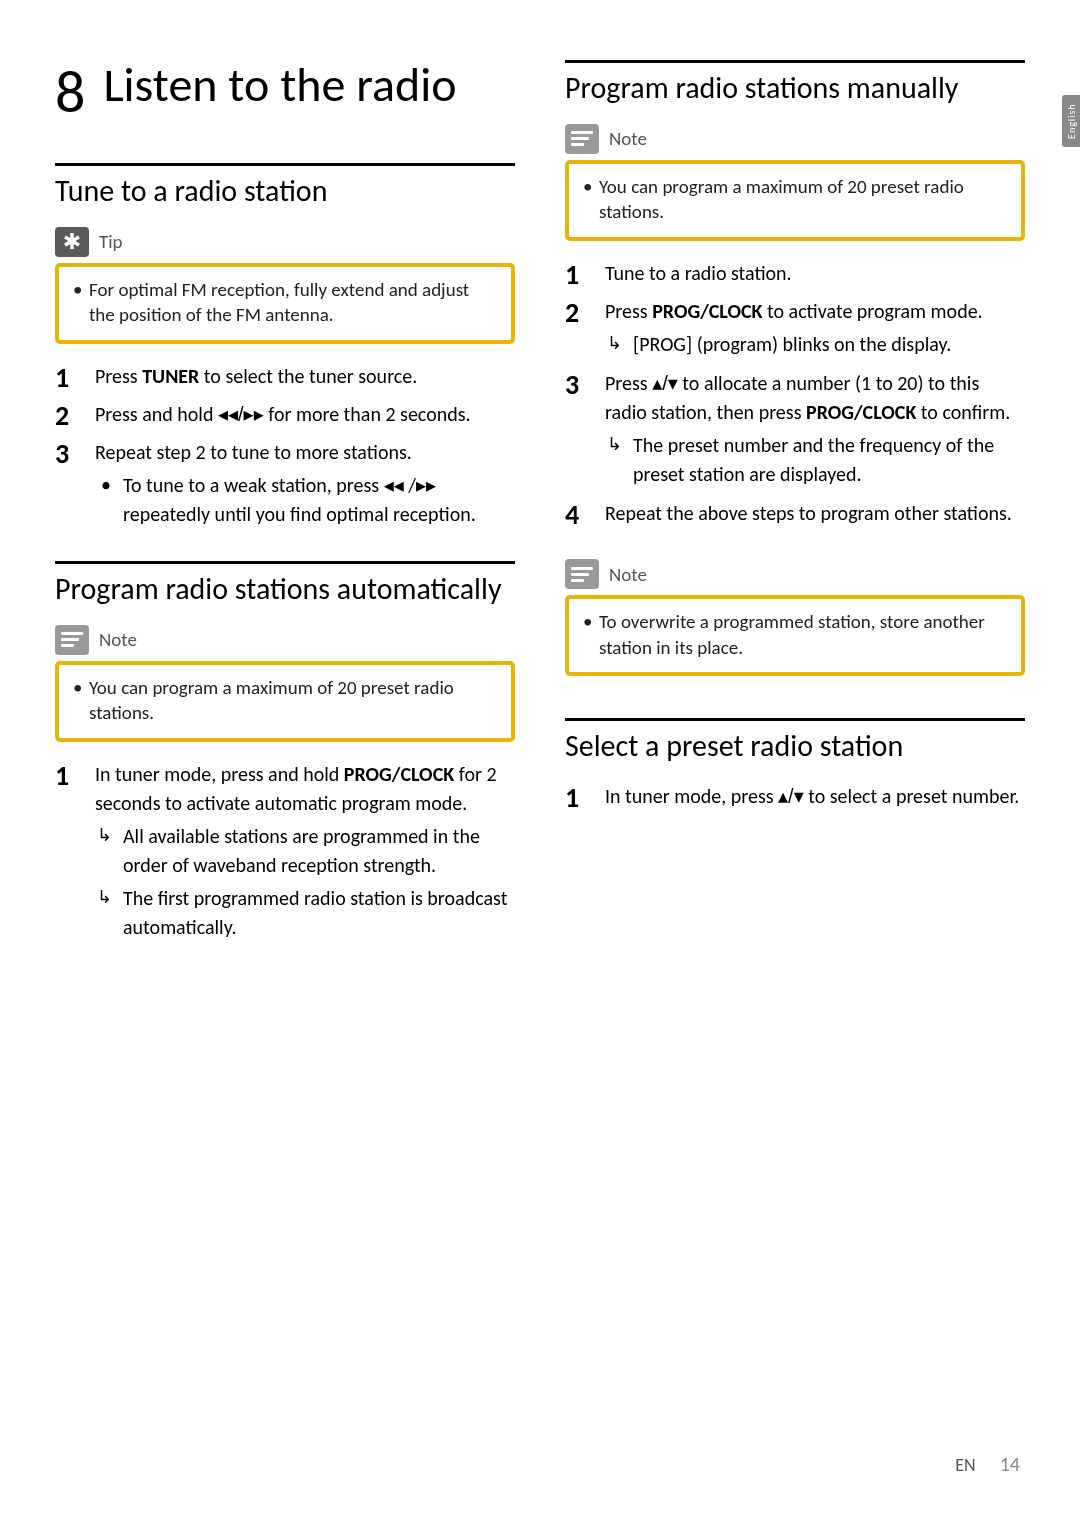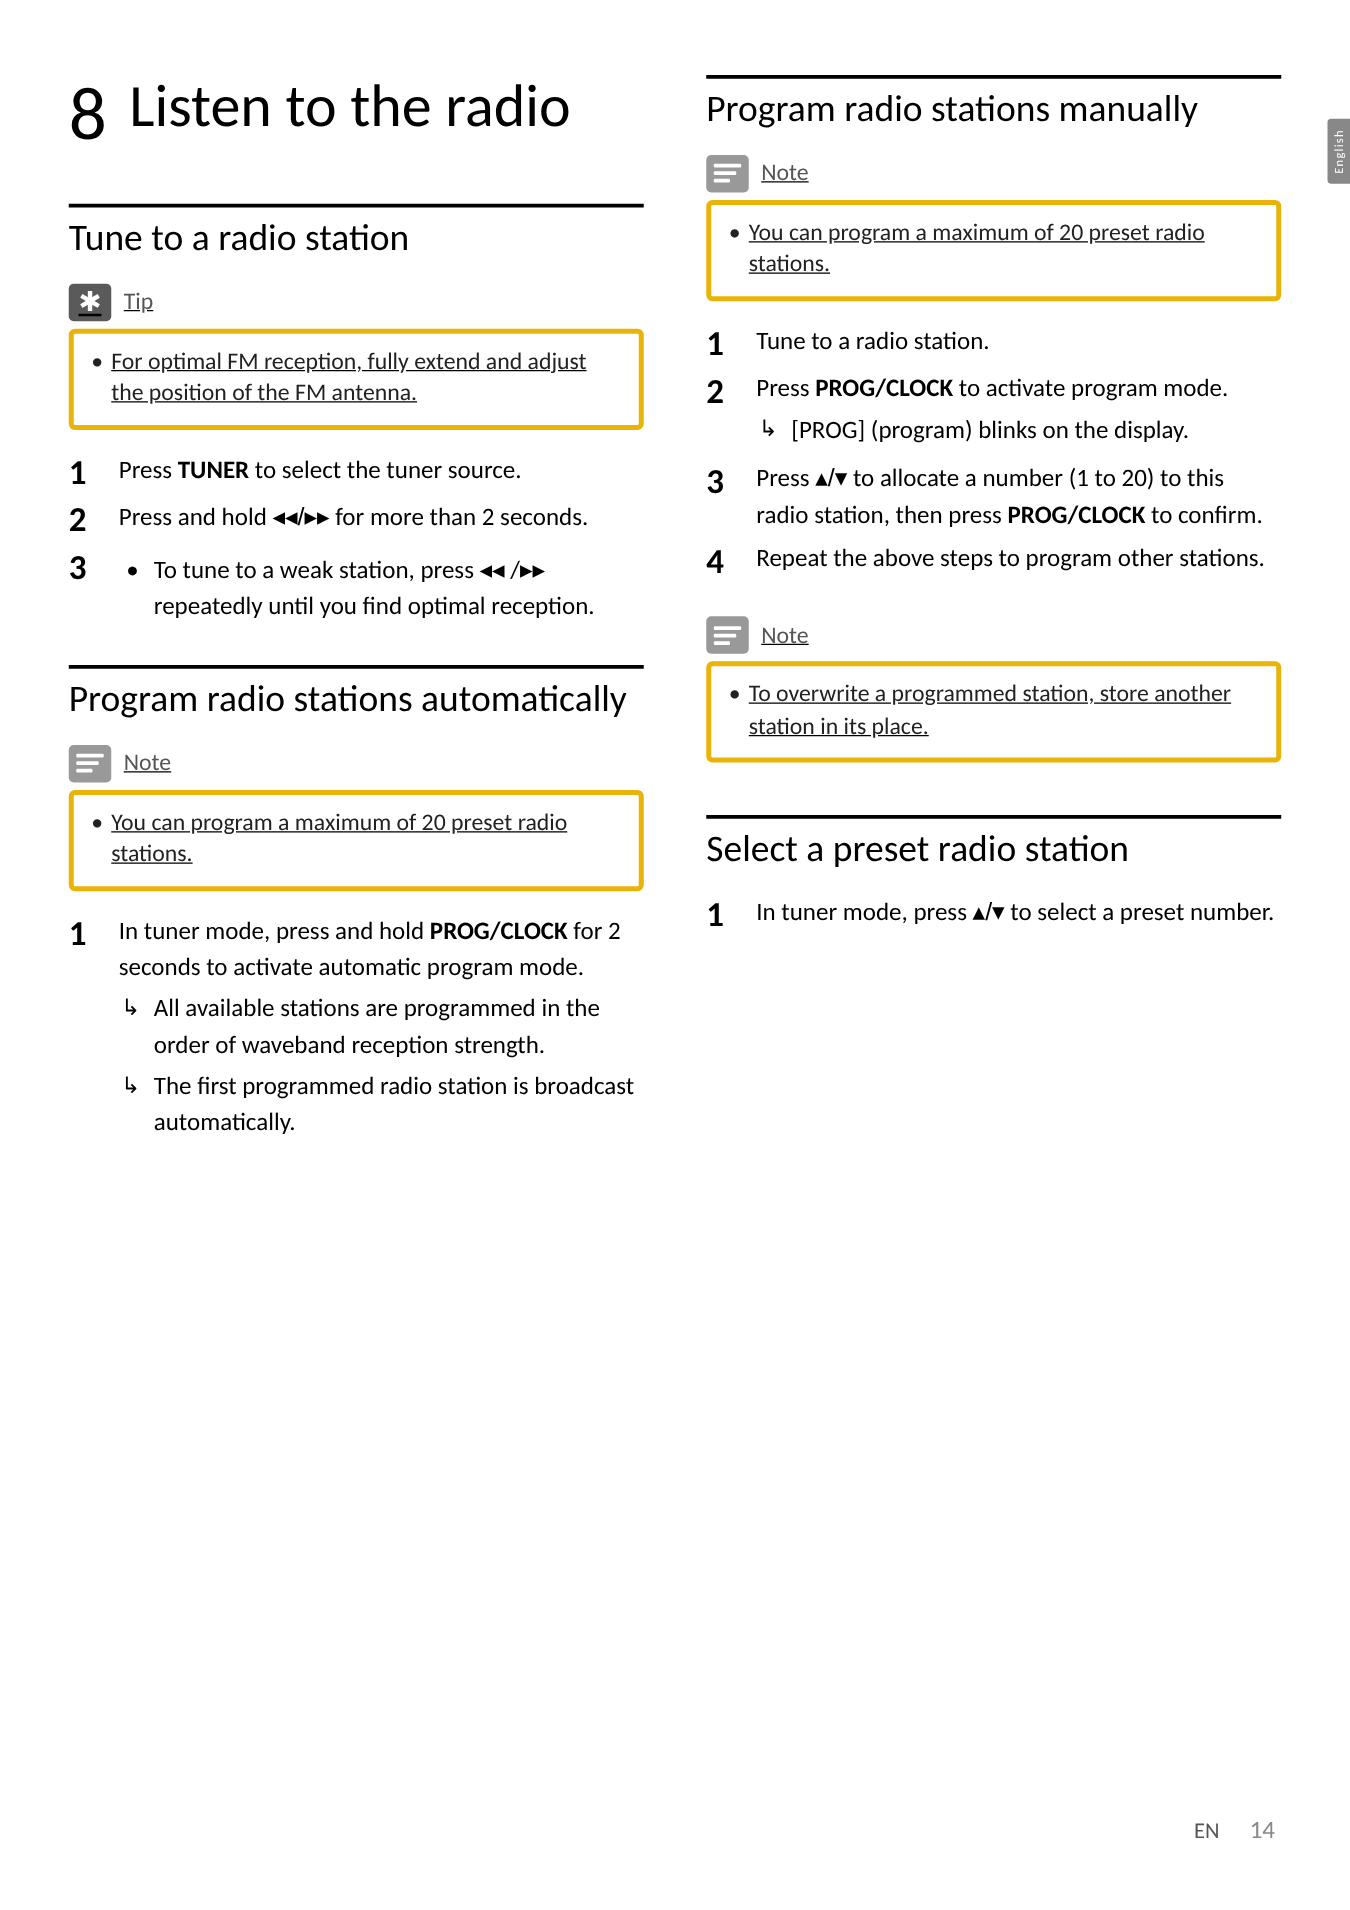--- a/index.html
+++ b/index.html
@@ -42,21 +42,20 @@
     margin-bottom: 8px;
   }
   .section-title {
     font-size: 30px;
     font-weight: 400;
     margin-bottom: 18px;
     line-height: 1.15;
   }
   .callout {
     margin-bottom: 18px;
-    text-decoration: underline;
   }
   .callout-header {
     display: flex;
     align-items: center;
     gap: 10px;
     margin-bottom: 6px;
   }
   .callout-icon {
     width: 34px;
     height: 30px;
@@ -211,20 +210,21 @@
       </li>
       <li class="step">
         <span class="step-num">2</span>
         <div class="step-body">
           <span>Press and hold </span><span class="glyph">◂◂/▸▸</span><span> for more than 2 seconds.</span>
         </div>
       </li>
       <li class="step">
         <span class="step-num">3</span>
         <div class="step-body">
+          <span>Repeat step 2 to tune to more stations.</span>
           <ul class="sub">
             <li class="dot">
               <span>To tune to a weak station, press </span><span class="glyph">◂◂</span><span> /</span><span class="glyph">▸▸</span><span> repeatedly until you find optimal reception.</span>
             </li>
           </ul>
         </div>
       </li>
     </ol>
 
     <hr class="section-rule">
@@ -297,20 +297,23 @@
           <span>Press </span><b>PROG/CLOCK</b><span> to activate program mode.</span>
           <ul class="sub">
             <li class="arrow">[PROG] (program) blinks on the display.</li>
           </ul>
         </div>
       </li>
       <li class="step">
         <span class="step-num">3</span>
         <div class="step-body">
           <span>Press </span><span class="glyph">▴/▾</span><span> to allocate a number (1 to 20) to this radio station, then press </span><b>PROG/CLOCK</b><span> to confirm.</span>
+          <ul class="sub">
+            <li class="arrow">The preset number and the frequency of the preset station are displayed.</li>
+          </ul>
         </div>
       </li>
       <li class="step">
         <span class="step-num">4</span>
         <div class="step-body"><span>Repeat the above steps to program other stations.</span></div>
       </li>
     </ol>
 
     <div class="callout">
       <div class="callout-header">

